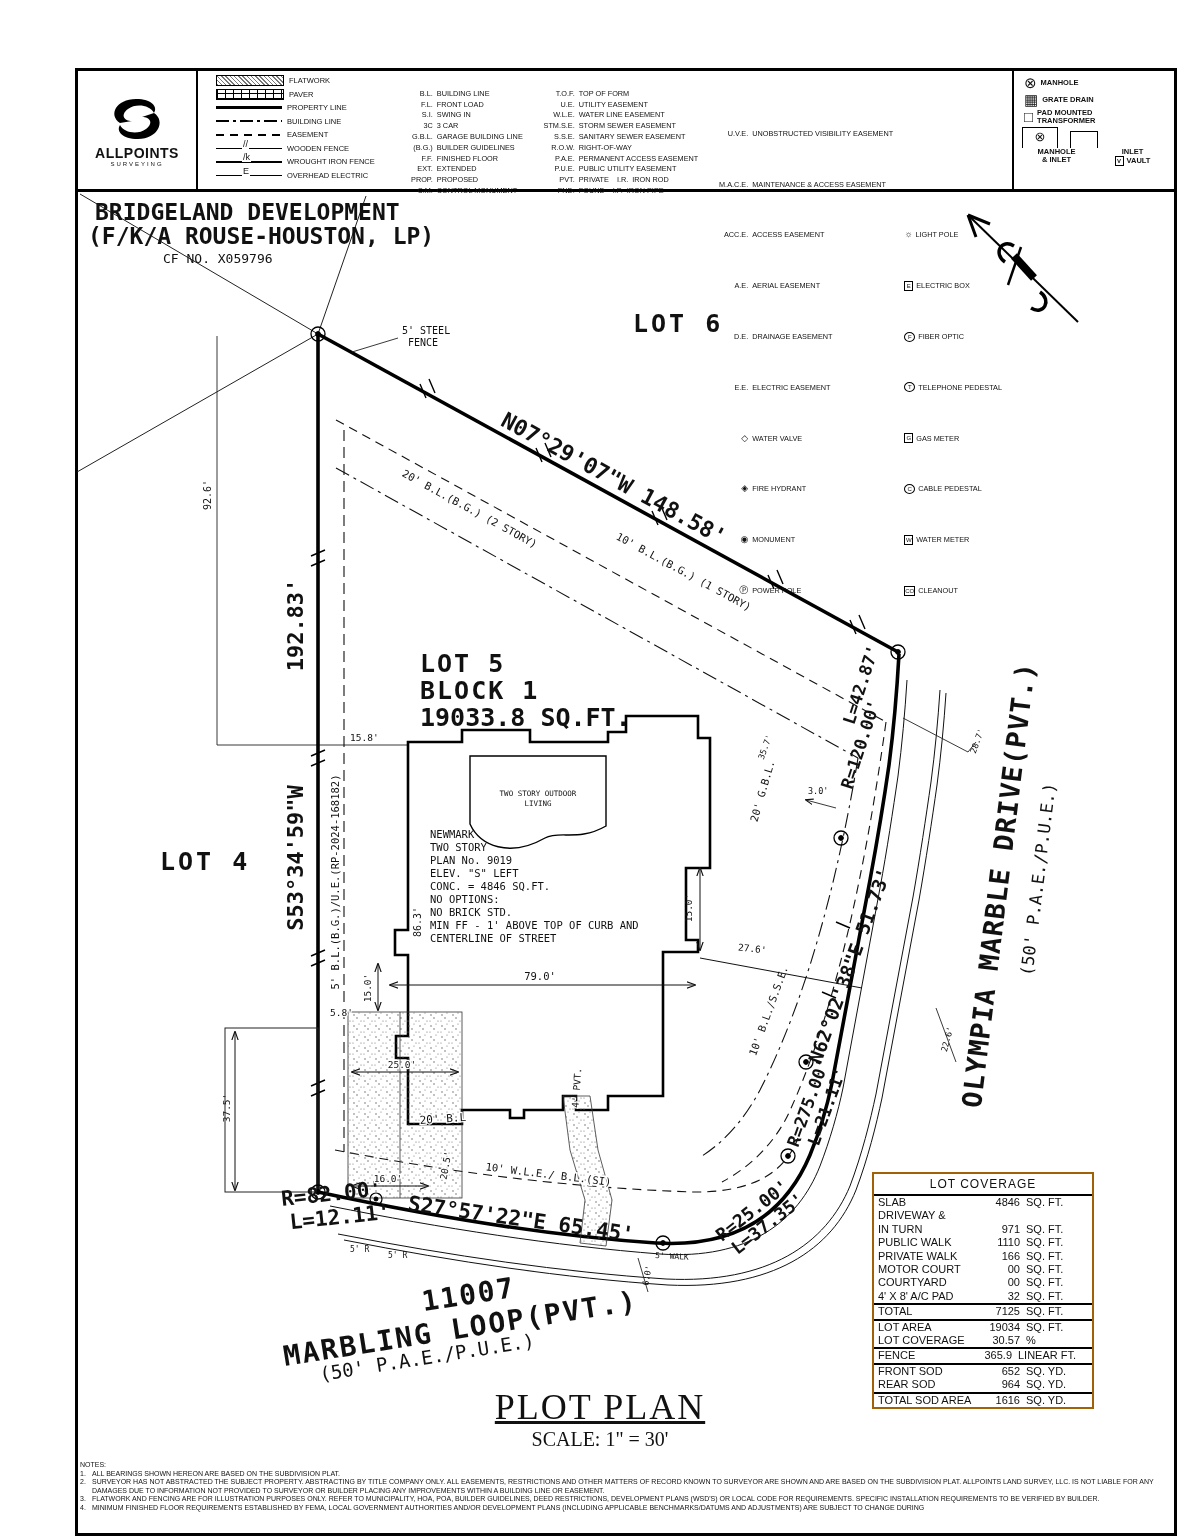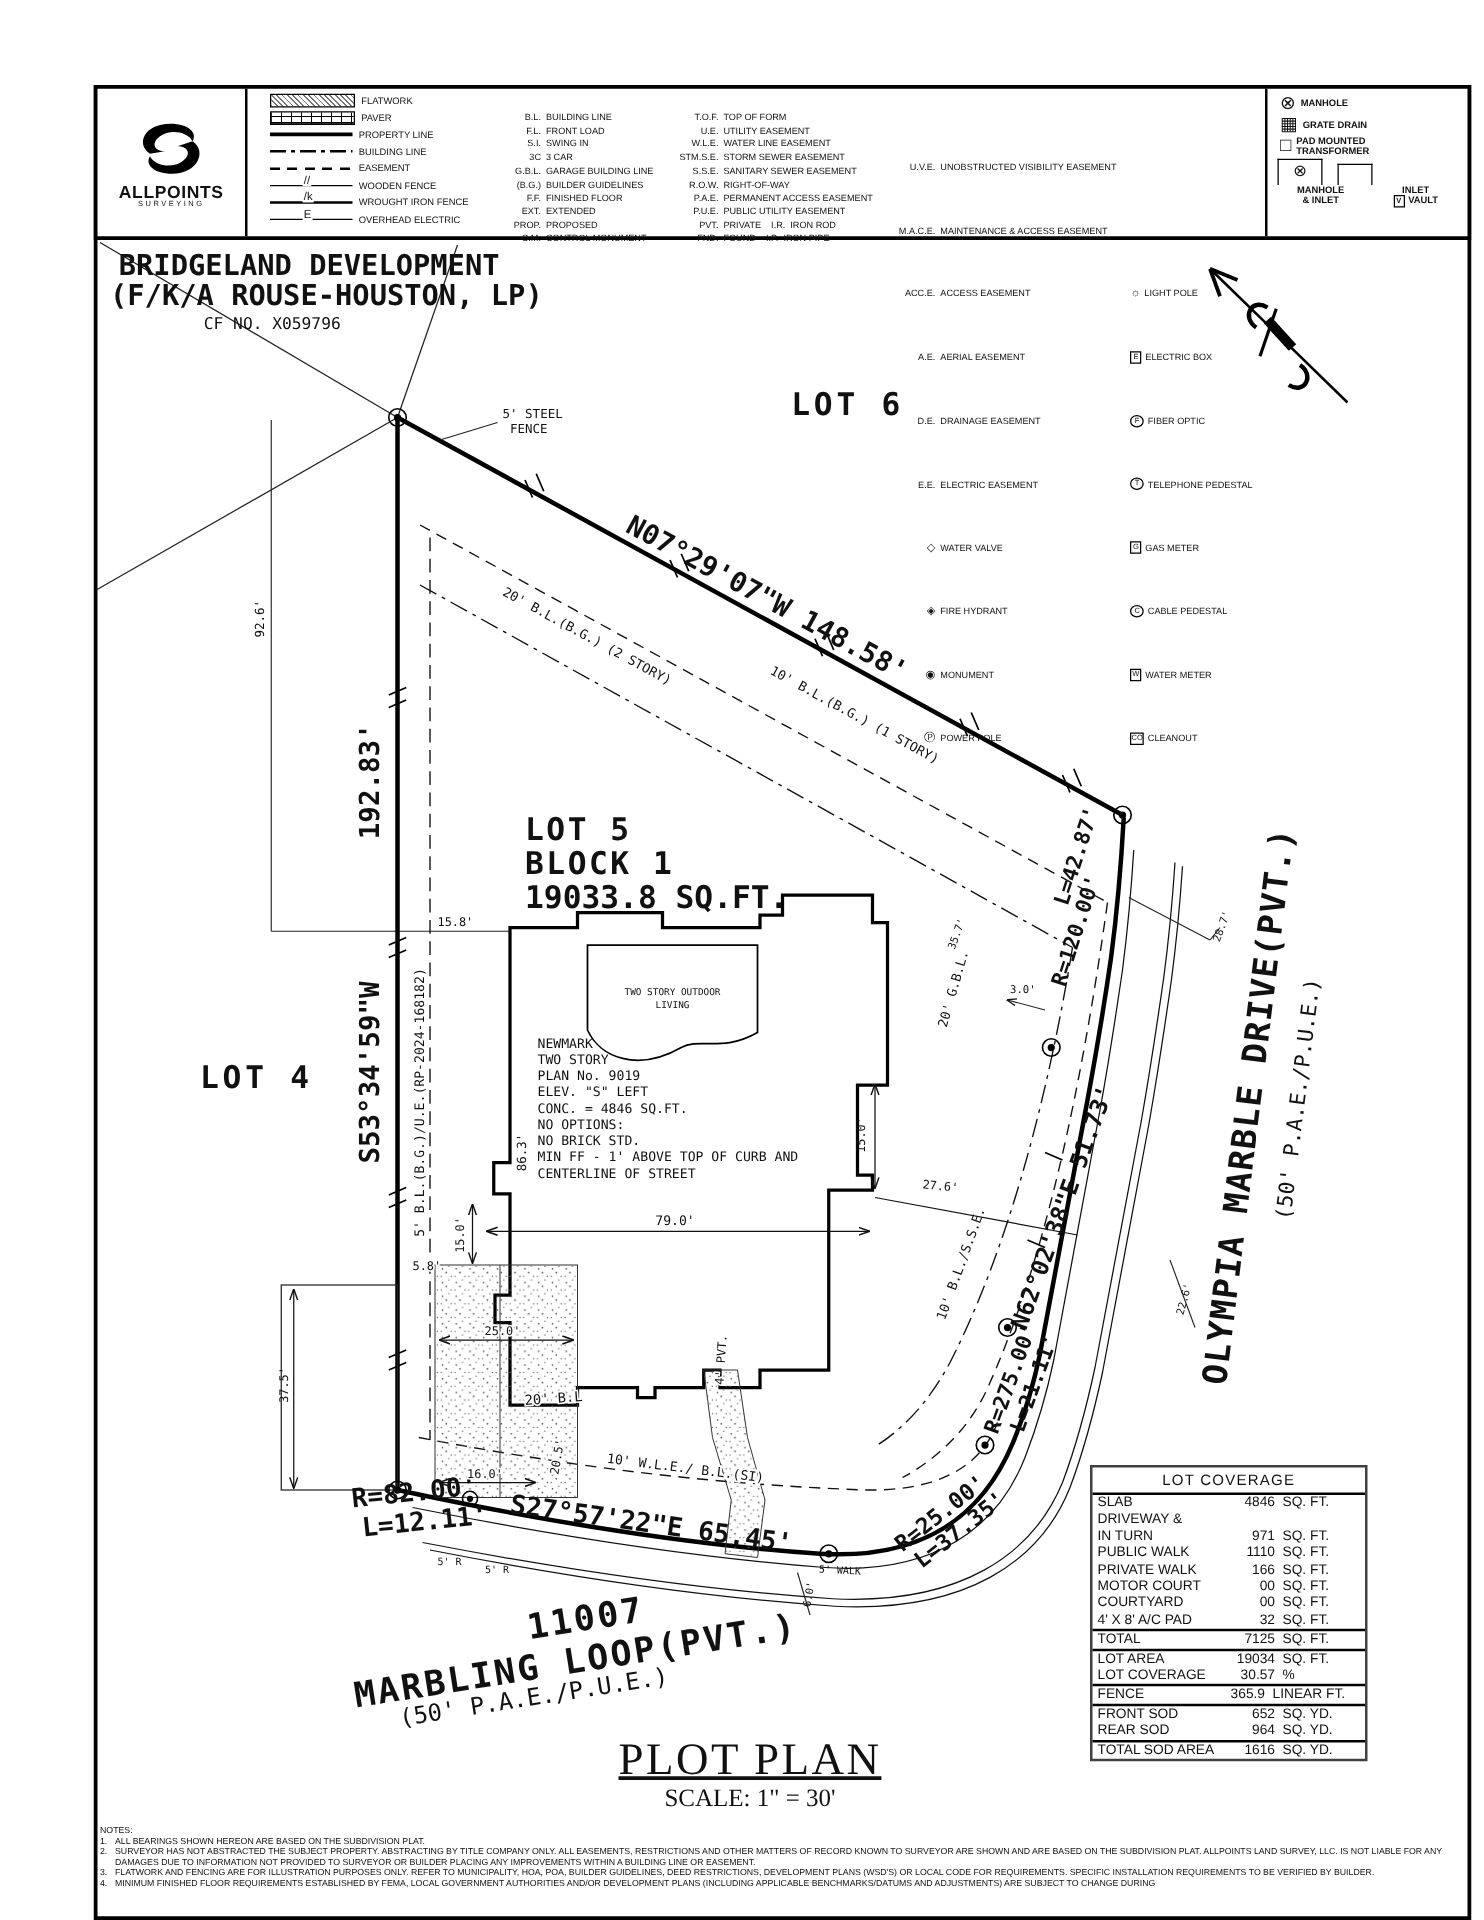--- a/index.html
+++ b/index.html
@@ -51,21 +51,21 @@
   .bigsym{font-size:15px;line-height:15px;margin:0 4px 0 6px;}
   .figwrap{display:flex;align-items:flex-end;margin-top:2px;}
   .fig-mi{width:34px;height:20px;border:1.5px solid #000;border-bottom:none;text-align:center;
           font-size:13px;line-height:18px;margin:0 4px;}
   .fig-in{width:26px;height:16px;border:1.5px solid #000;border-bottom:none;margin:0 8px;}
   .figlabels{display:flex;width:100%;justify-content:space-around;font-size:7.5px;font-weight:bold;text-align:center;line-height:8px;}
   
   svg.plan{position:absolute;left:0;top:0;z-index:1;}
   svg.plan text{font-family:"DejaVu Sans Mono",monospace;fill:#111;}
   
-  .cov{position:absolute;left:872px;top:1172px;width:222px;border:2px solid #404040;background:#fff;
+  .cov{position:absolute;left:872px;top:1172px;width:222px;border:2px solid #a16207;background:#fff;
        font-family:"Liberation Sans",sans-serif;font-size:11px;z-index:4;box-sizing:border-box;}
   .cov .title{text-align:center;font-size:12px;letter-spacing:1px;padding:3px 0;border-bottom:2px solid #000;}
   .cov .crow{display:flex;padding:0 4px;line-height:13.4px;white-space:nowrap;}
   .cov .cl{flex:1;}
   .cov .cv{width:44px;text-align:right;}
   .cov .cu{width:62px;padding-left:6px;}
   .cov .sect{border-top:2px solid #000;}
   
   .plotTitle{position:absolute;left:380px;top:1386px;width:440px;text-align:center;z-index:3;}
   .plotTitle .t1{font-family:"Liberation Serif",serif;font-size:36px;letter-spacing:2px;text-decoration:underline;}

